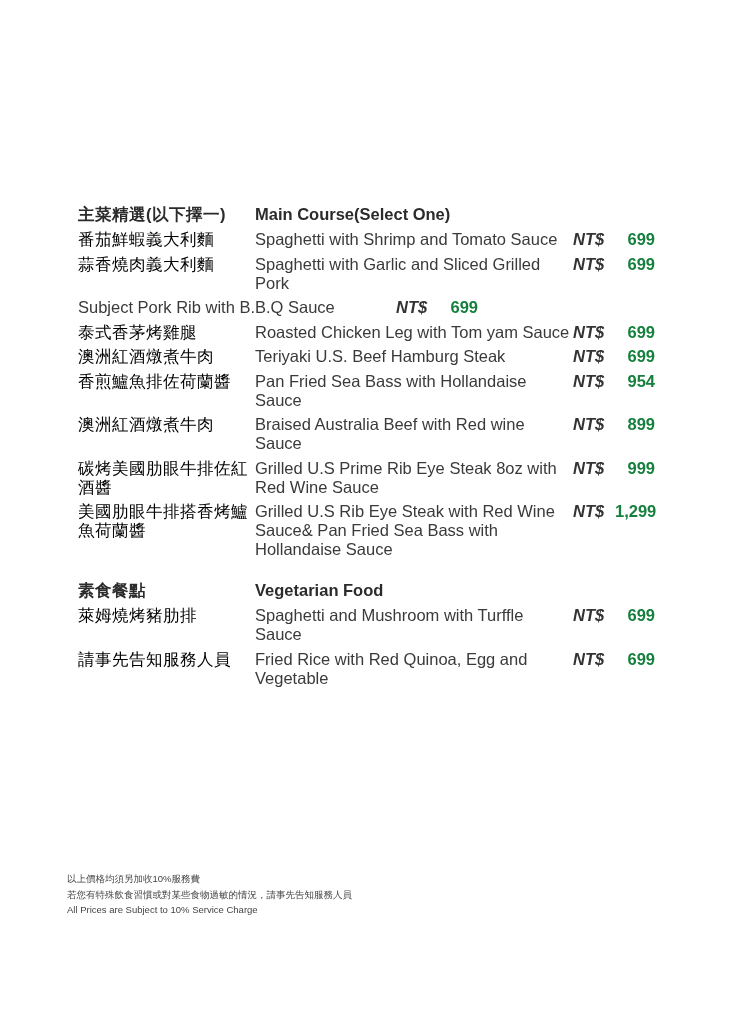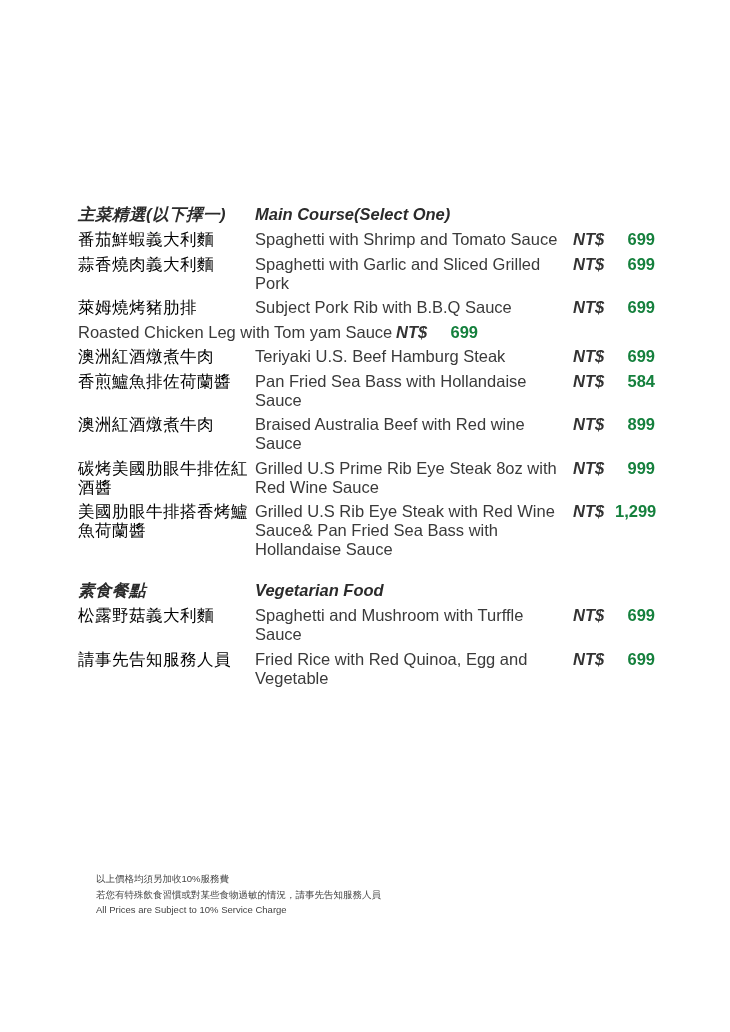--- a/index.html
+++ b/index.html
@@ -8,23 +8,23 @@
       font-family: "Liberation Sans", "DejaVu Sans", sans-serif;
       color: #333333;
     }
     .menu { position: absolute; left: 78px; top: 205px; width: 590px; }
     .section { margin-bottom: 22px; }
     .row { display: flex; align-items: flex-start; font-size: 16.5px; line-height: 19px; margin-bottom: 5.5px; }
     .zh { width: 177px; flex: none; color: #000000; letter-spacing: 0.5px; }
     .en { width: 318px; flex: none; color: #3a3a3a; }
     .cur { width: 42px; flex: none; font-weight: bold; color: #333; font-style: italic; }
     .price { width: 40px; flex: none; font-weight: bold; text-align: right; color: #15803d; }
-    .row.head { font-weight: bold; margin-bottom: 6px; font-style: italic; }
+    .row.head { font-weight: bold; margin-bottom: 6px; }
     .row.head .zh, .row.head .en { color: #2b2b2b; font-weight: bold; }
-    .notes { position: absolute; left: 96px; top: 871px; font-size: 9.5px; line-height: 15.5px; color: #444; }
+    .notes { position: absolute; left: 67px; top: 871px; font-size: 9.5px; line-height: 15.5px; color: #444; }
   </style>
 </head>
 <body>
 
 <div class="menu">
   <div class="section">
     <div class="row head">
       <span class="zh">主菜精選(以下擇一)</span>
       <span class="en">Main Course(Select One)</span>
     </div>
@@ -34,41 +34,41 @@
       <span class="cur">NT$</span>
       <span class="price">699</span>
     </div>
     <div class="row">
       <span class="zh">蒜香燒肉義大利麵</span>
       <span class="en">Spaghetti with Garlic and Sliced Grilled Pork</span>
       <span class="cur">NT$</span>
       <span class="price">699</span>
     </div>
     <div class="row">
-      <span class="zh">萊姆燒烤豬肋排</span>
       <span class="en">Subject Pork Rib with B.B.Q Sauce</span>
       <span class="cur">NT$</span>
       <span class="price">699</span>
     </div>
     <div class="row">
+      <span class="zh">泰式香茅烤雞腿</span>
       <span class="en">Roasted Chicken Leg with Tom yam Sauce</span>
       <span class="cur">NT$</span>
       <span class="price">699</span>
     </div>
     <div class="row">
       <span class="zh">澳洲紅酒燉煮牛肉</span>
       <span class="en">Teriyaki U.S. Beef Hamburg Steak</span>
       <span class="cur">NT$</span>
       <span class="price">699</span>
     </div>
     <div class="row">
       <span class="zh">香煎鱸魚排佐荷蘭醬</span>
       <span class="en">Pan Fried Sea Bass with Hollandaise Sauce</span>
       <span class="cur">NT$</span>
-      <span class="price">584</span>
+      <span class="price">954</span>
     </div>
     <div class="row">
       <span class="zh">澳洲紅酒燉煮牛肉</span>
       <span class="en">Braised Australia Beef with Red wine Sauce</span>
       <span class="cur">NT$</span>
       <span class="price">899</span>
     </div>
     <div class="row">
       <span class="zh">碳烤美國肋眼牛排佐紅酒醬</span>
       <span class="en">Grilled U.S Prime Rib Eye Steak 8oz with Red Wine Sauce</span>
@@ -82,21 +82,21 @@
       <span class="price">1,299</span>
     </div>
   </div>
 
   <div class="section">
     <div class="row head">
       <span class="zh">素食餐點</span>
       <span class="en">Vegetarian Food</span>
     </div>
     <div class="row">
-      <span class="zh">松露野菇義大利麵</span>
+      <span class="zh">萊姆燒烤豬肋排</span>
       <span class="en">Spaghetti and Mushroom with Turffle Sauce</span>
       <span class="cur">NT$</span>
       <span class="price">699</span>
     </div>
     <div class="row">
       <span class="zh">請事先告知服務人員</span>
       <span class="en">Fried Rice with Red Quinoa, Egg and Vegetable</span>
       <span class="cur">NT$</span>
       <span class="price">699</span>
     </div>

